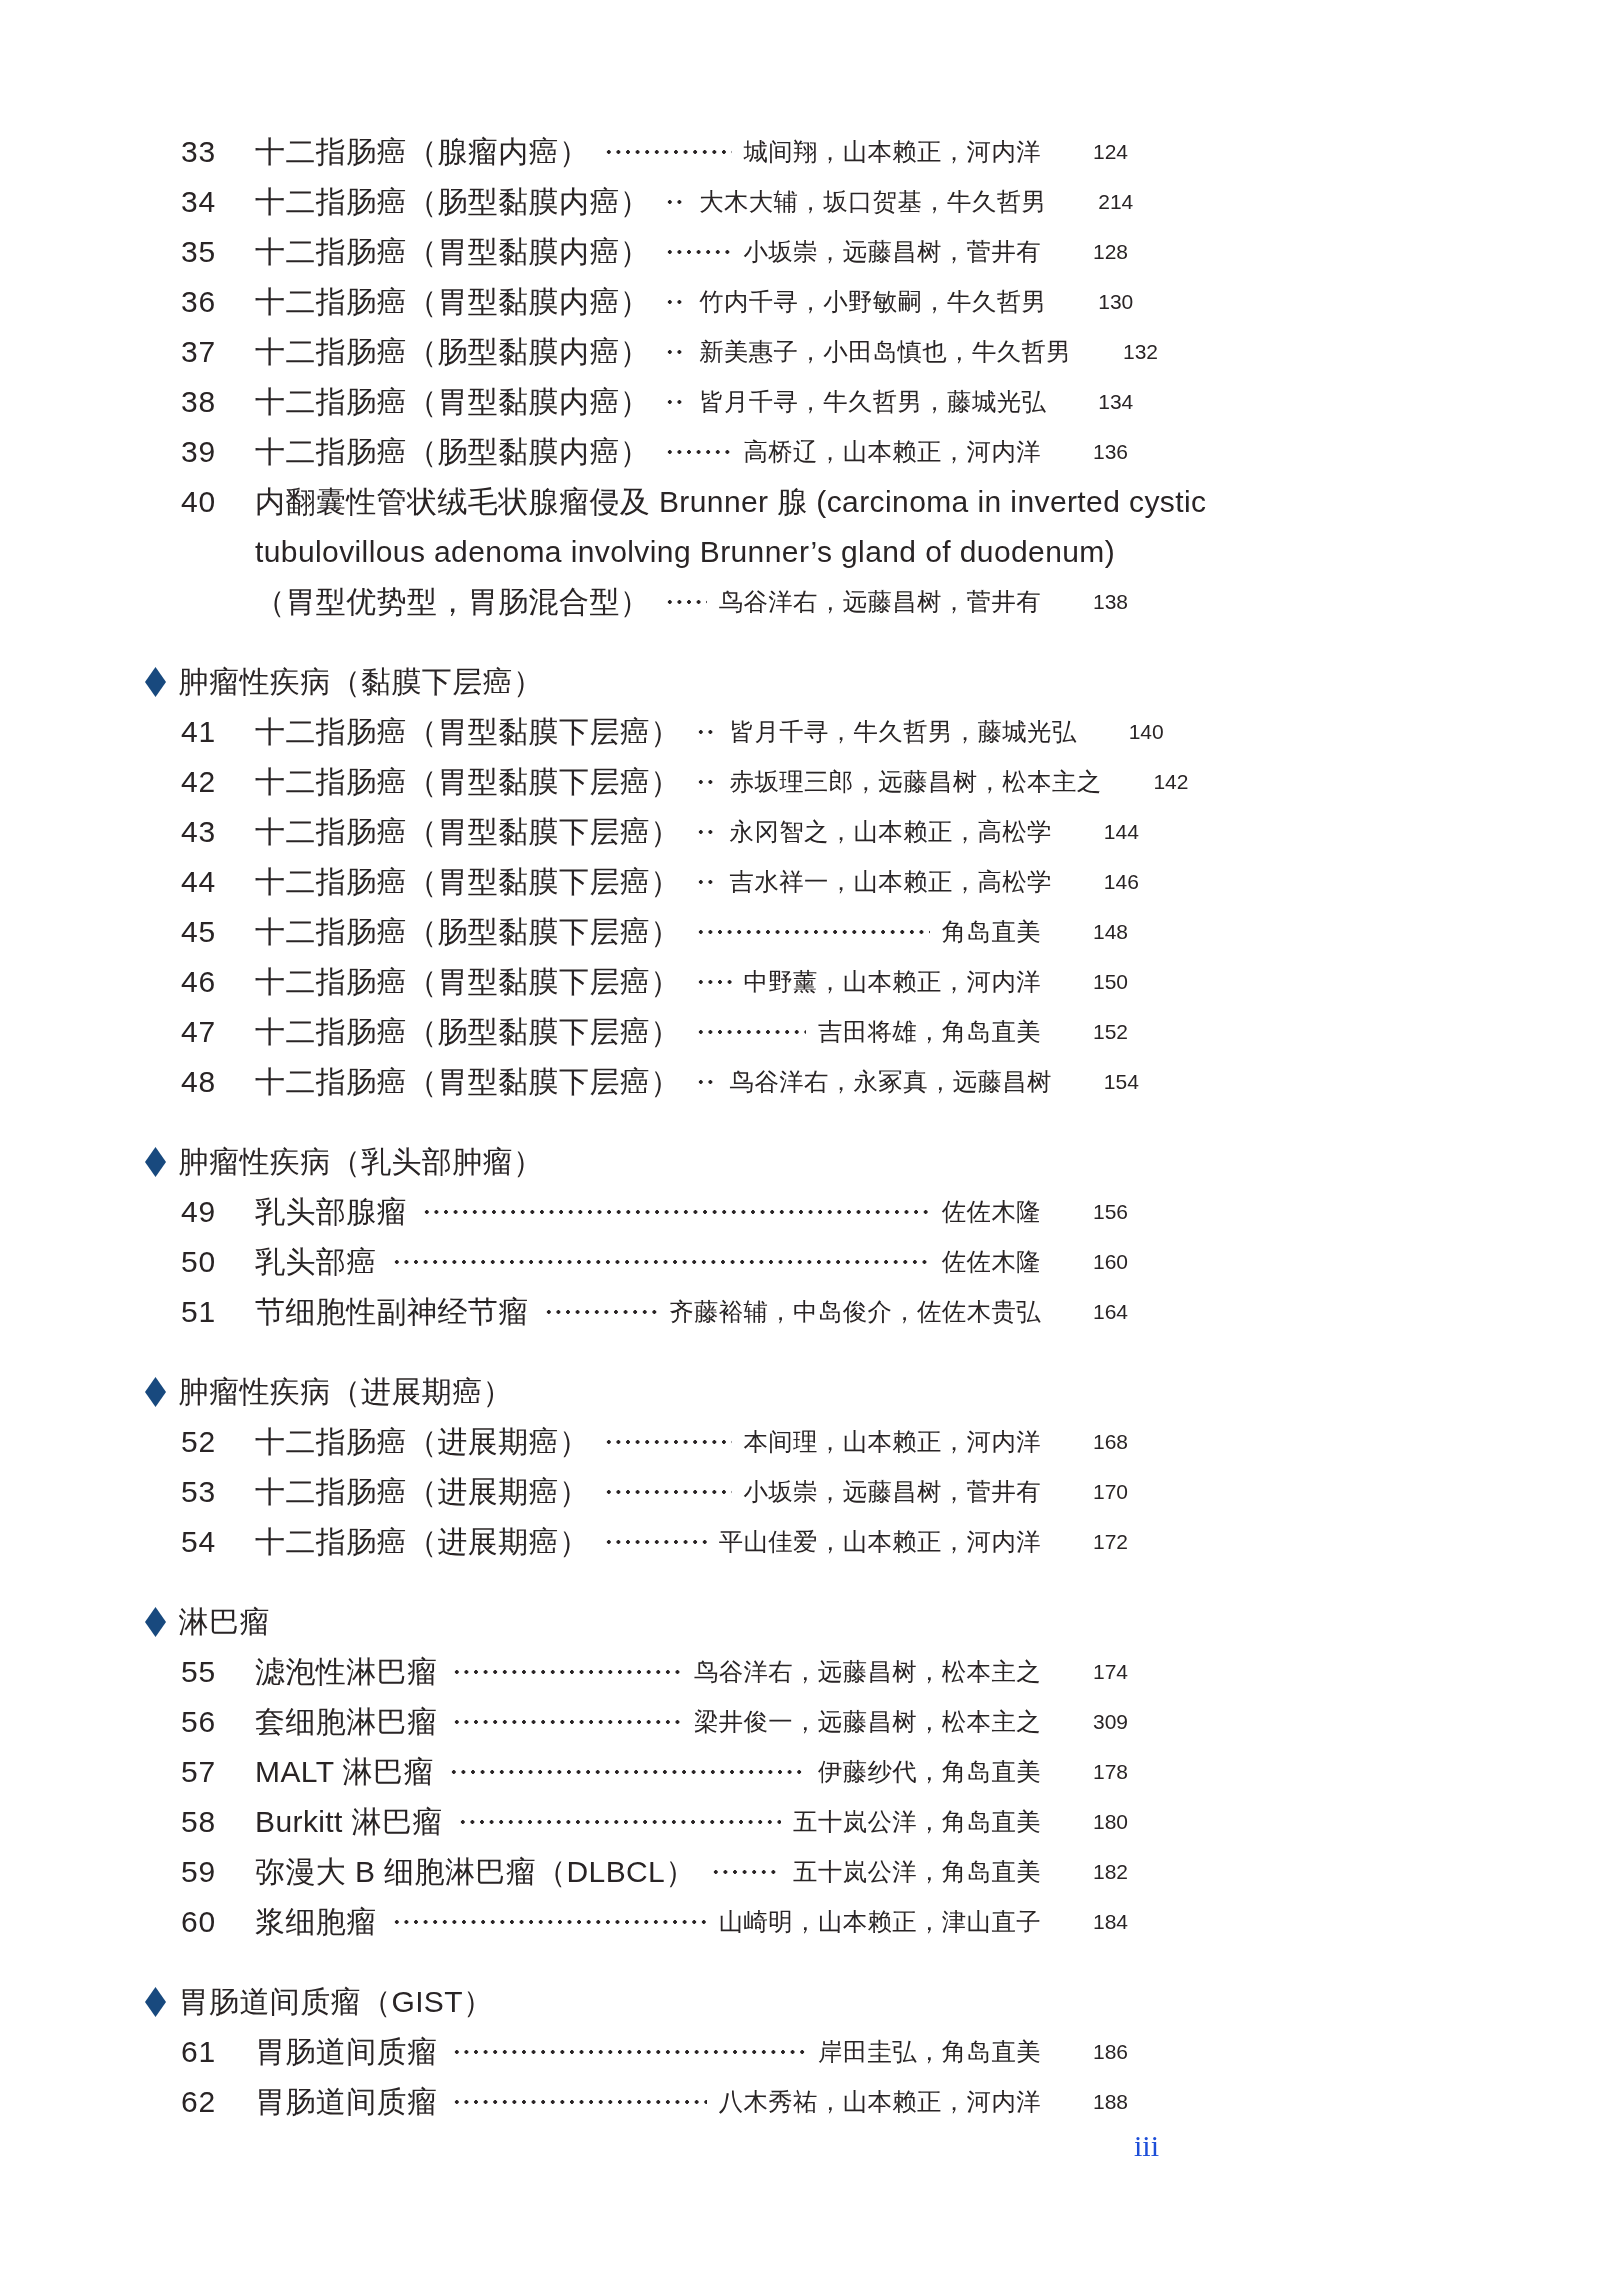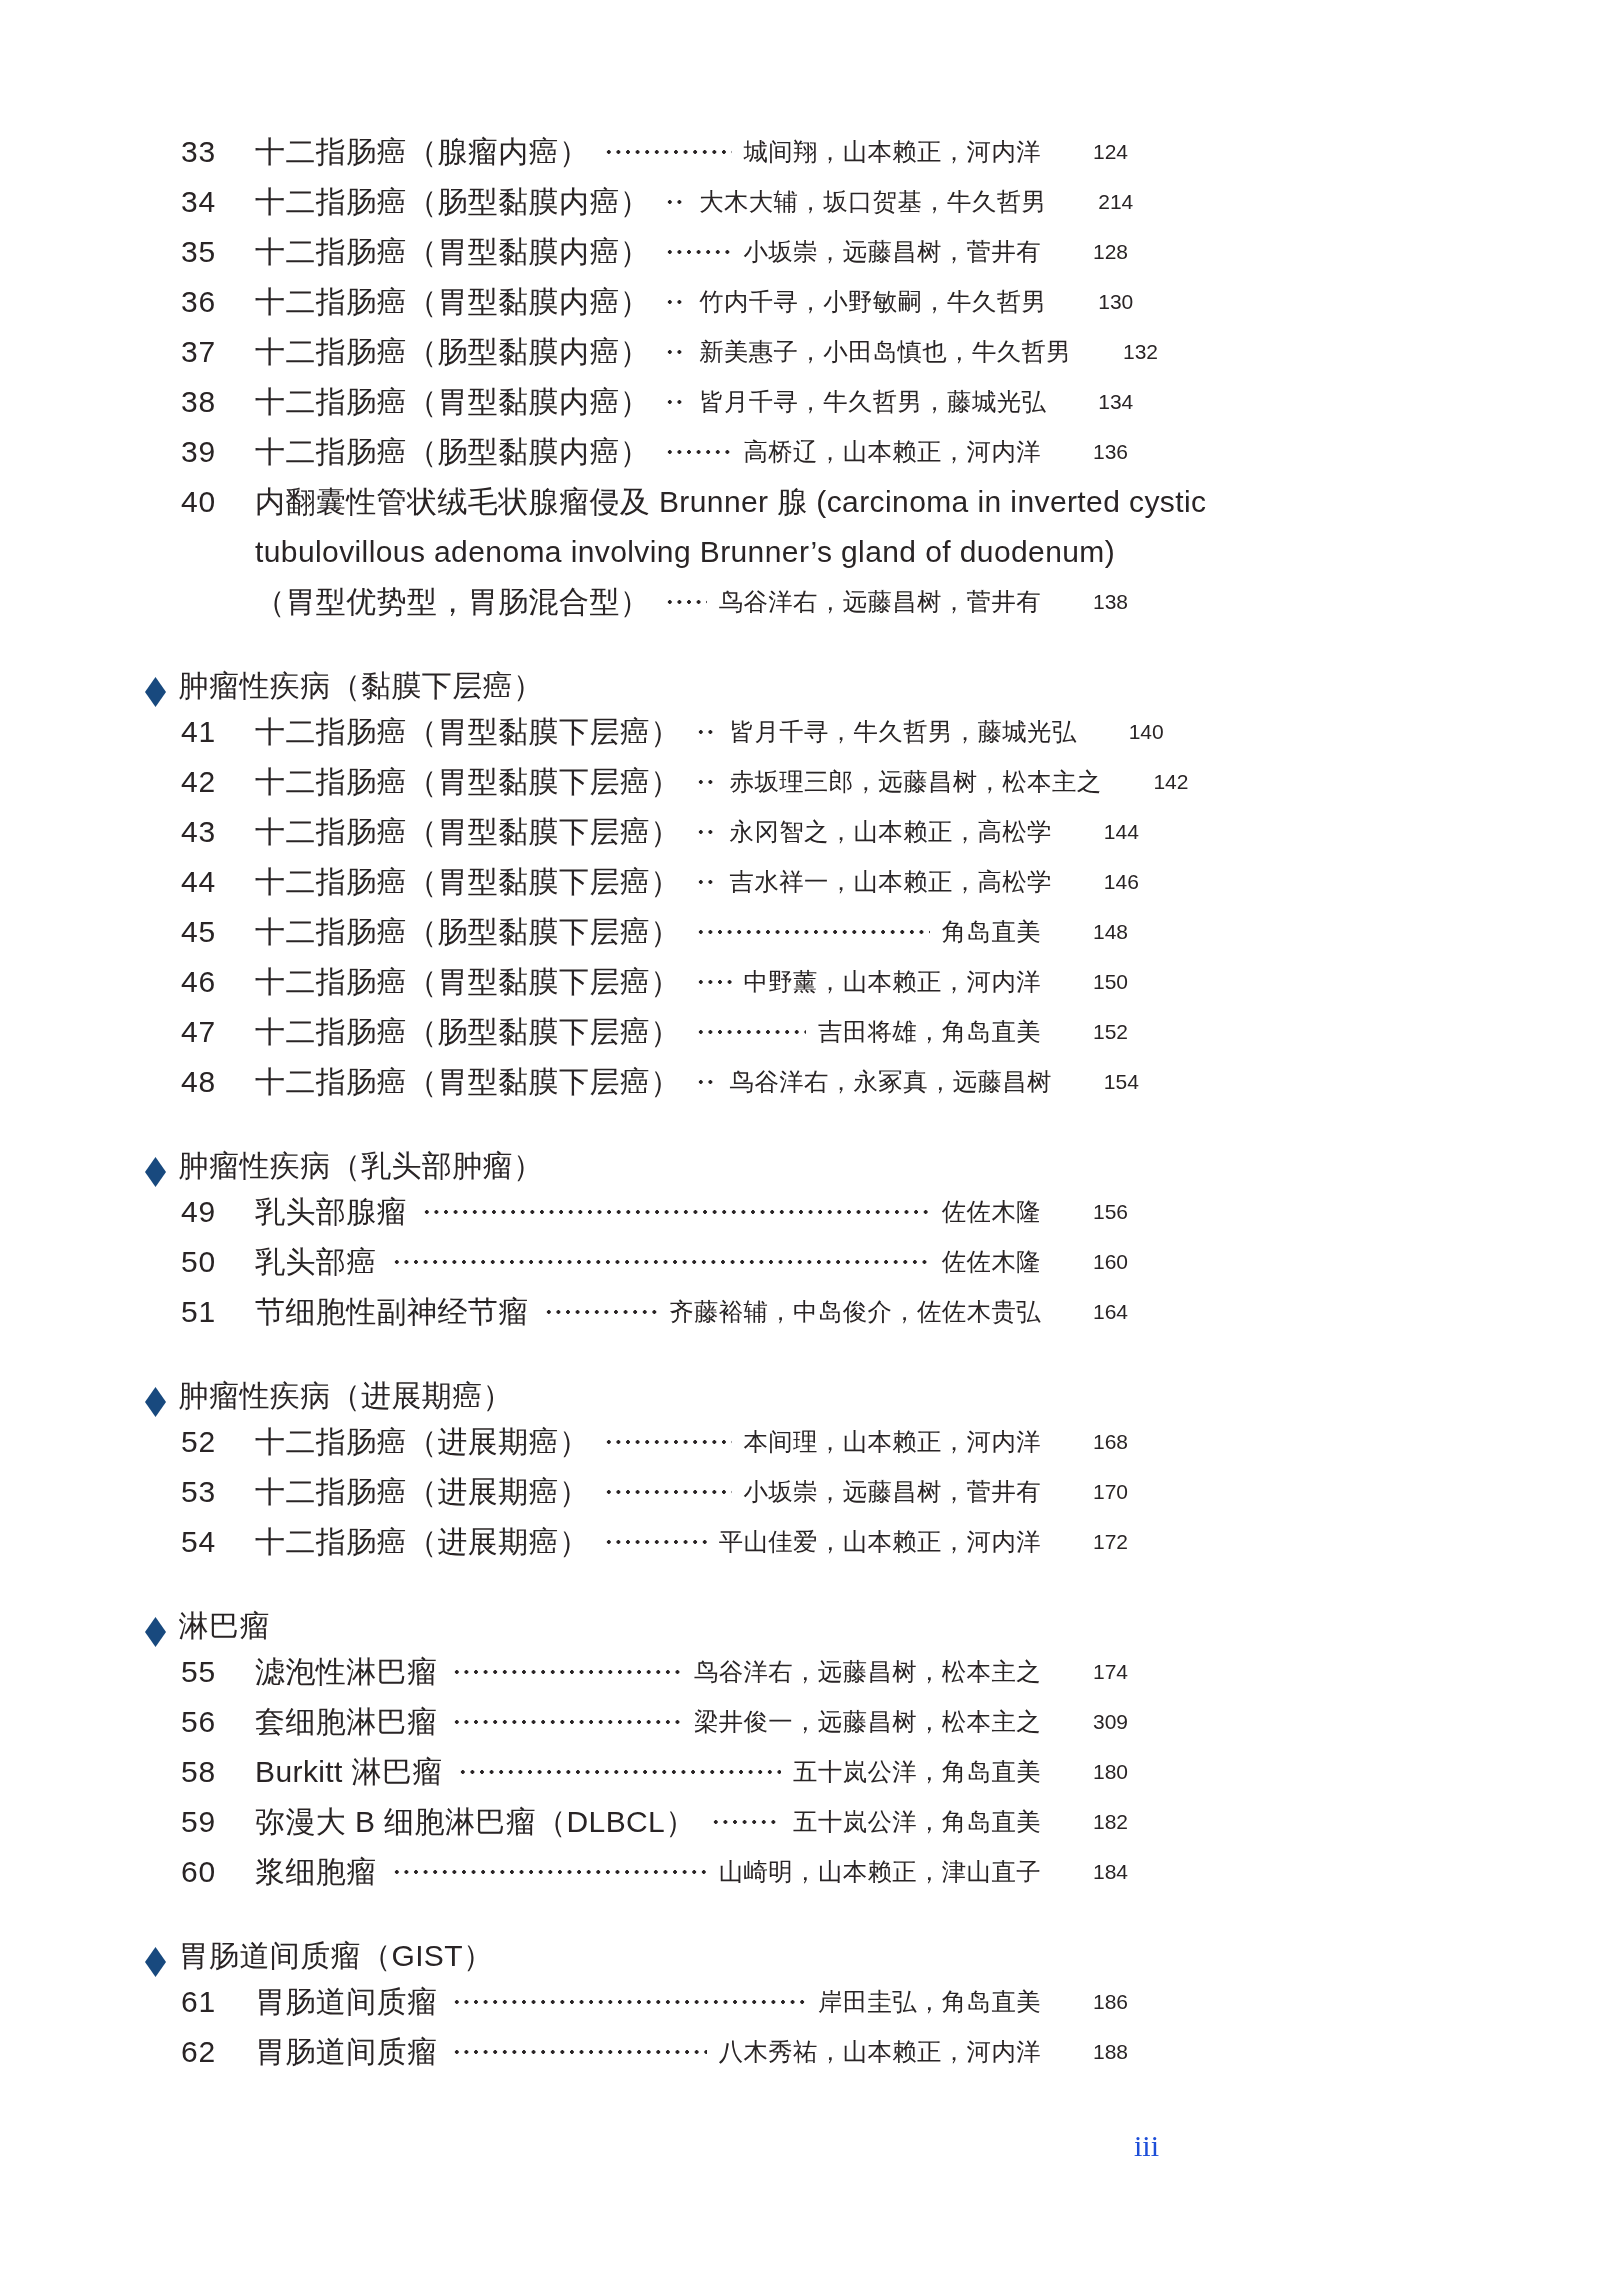--- a/index.html
+++ b/index.html
@@ -57,21 +57,21 @@
   }
   .page-num {
     flex: none;
     width: 65px;
     margin-left: 22px;
     text-align: right;
     font-size: 21px;
   }
   .section-header {
     display: flex;
-    align-items: flex-end;
+    align-items: center;
     height: 50px;
     margin-top: 30px;
     margin-left: -36px;
   }
   .diamond {
     flex: none;
     width: 21px;
     height: 30px;
     margin-right: 12.6px;
   }
@@ -297,20 +297,27 @@
           <span class="page-num">174</span>
         </div>
         <div class="toc-row">
           <span class="num">56</span>
           <span class="entry-title">套细胞淋巴瘤</span>
           <span class="dots"></span>
           <span class="authors">梁井俊一，远藤昌树，松本主之</span>
           <span class="page-num">309</span>
         </div>
         <div class="toc-row">
+          <span class="num">57</span>
+          <span class="entry-title">MALT 淋巴瘤</span>
+          <span class="dots"></span>
+          <span class="authors">伊藤纱代，角岛直美</span>
+          <span class="page-num">178</span>
+        </div>
+        <div class="toc-row">
           <span class="num">58</span>
           <span class="entry-title">Burkitt 淋巴瘤</span>
           <span class="dots"></span>
           <span class="authors">五十岚公洋，角岛直美</span>
           <span class="page-num">180</span>
         </div>
         <div class="toc-row">
           <span class="num">59</span>
           <span class="entry-title">弥漫大 B 细胞淋巴瘤（DLBCL）</span>
           <span class="dots"></span>

